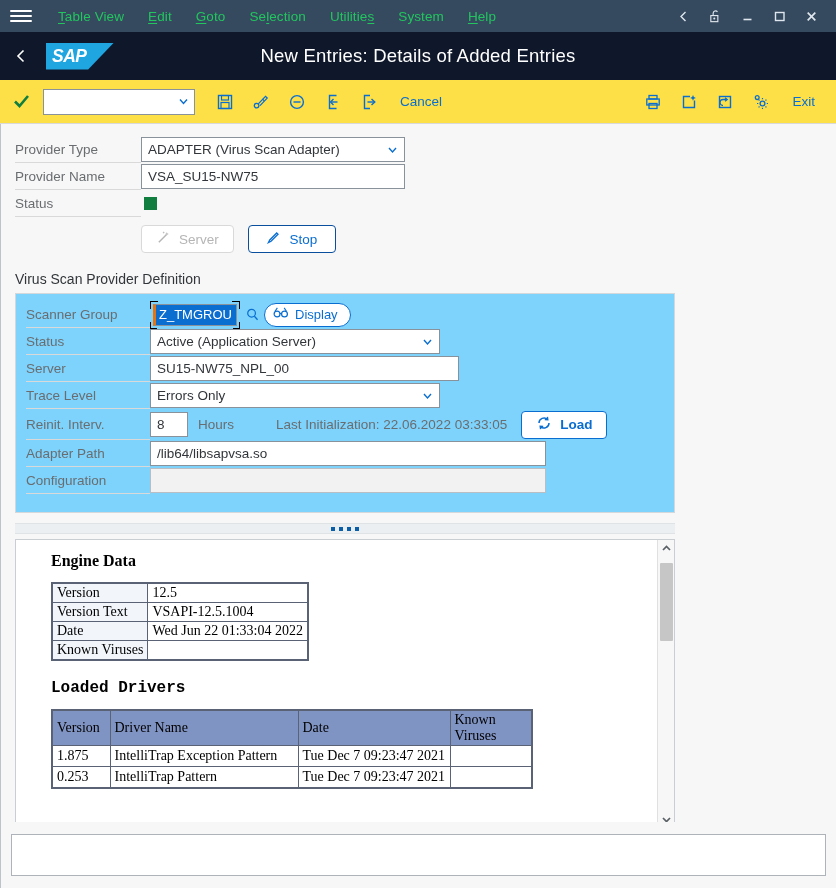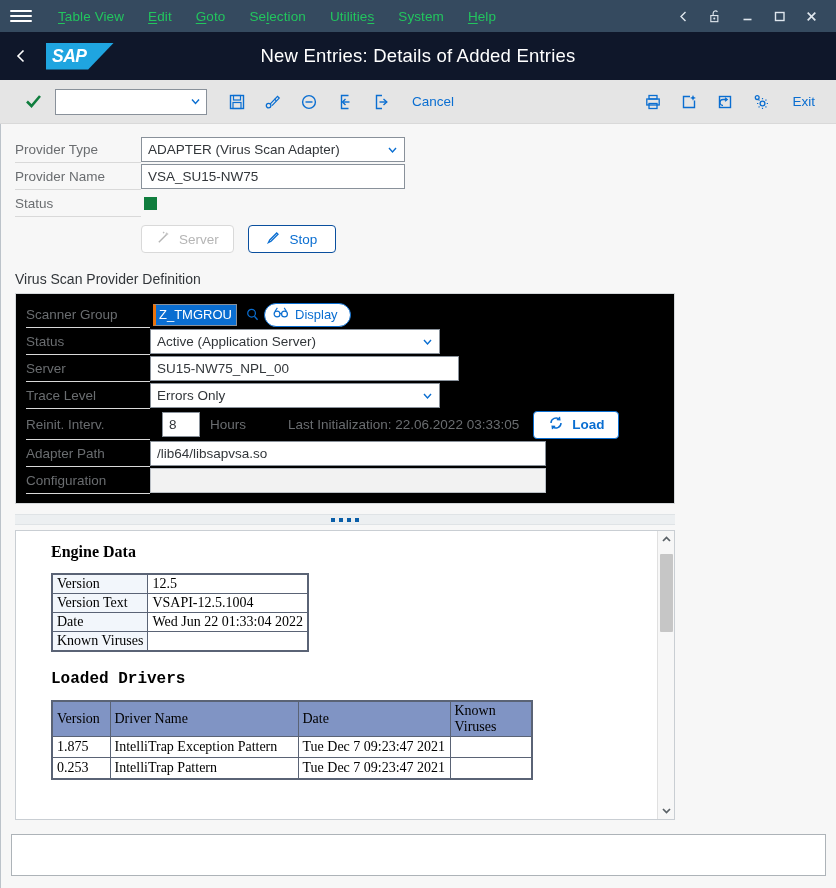--- a/index.html
+++ b/index.html
@@ -54,22 +54,22 @@
     font-size: 17.5px; font-weight: bold; font-style: italic; color: #ffffff;
     letter-spacing: -0.5px;
   }
   .shell-title {
     position: absolute; left: 0; right: 0; text-align: center;
     font-size: 18.5px; color: #ffffff; pointer-events: none; letter-spacing: .2px;
   }
 
   
   .toolbar {
-    height: 44px; background: #e5e5e5; border-bottom: 1px solid #d9d9d9;
-    display: flex; align-items: center; flex: 0 0 44px; padding: 0 12px 0 24px;
+    height: 44px; background: #fde047; border-bottom: 1px solid #d9d9d9;
+    display: flex; align-items: center; flex: 0 0 44px; padding: 0 12px 0 12px;
   }
   .tb-check { color: #107e3e; margin-right: 12px; display: flex; cursor: pointer; }
   .cmd-field {
     width: 152px; height: 26px; border: 1px solid #89919a; background: #fff;
     display: flex; align-items: center; padding: 0 4px 0 6px; margin-right: 12px;
   }
   .cmd-field input {
     border: none; outline: none; flex: 1; font-size: 13px; width: 100%;
     font-family: "Liberation Sans", sans-serif; background: transparent; color: #32363a;
   }
@@ -118,22 +118,22 @@
     height: 28px; min-width: 88px; border: 1px solid #0a6ed1; background: #fff;
     color: #0a6ed1; font-size: 13.5px; border-radius: 4px; cursor: pointer;
     display: inline-flex; align-items: center; justify-content: center; gap: 8px;
     padding: 0 14px; font-family: "Liberation Sans", sans-serif;
   }
   .sapbtn.disabled { border-color: #d9d9d9; color: #b5b5b5; background: #fff; cursor: default; }
 
   
   .grp-title { font-size: 14px; color: #32363a; padding: 18px 0 6px 14px; }
   .grpbox {
-    margin-left: 14px; width: 660px; border: 1px solid #d5d8da; background: #000000;
-    padding: 7px 10px 9px 10px;
+    margin-left: 14px; width: 660px; border: 1px solid #d5d8da; background: #7dd3fc;
+    padding: 7px 10px 18px 10px;
   }
   .grow { display: flex; align-items: center; height: 27px; }
   .glabel {
     width: 124px; font-size: 13.5px; color: #6a6d70;
     border-bottom: 1px solid #d9d9d9; height: 27px; line-height: 27px;
   }
   .gctl { display: flex; align-items: center; gap: 0; }
 
   
   .focus-wrap { position: relative; display: inline-flex; align-items: center; padding: 3px; }
@@ -488,21 +488,21 @@
             <input class="inp" style="width: 290px; padding-right: 24px;" readonly="" value="Errors Only">
             <span class="chev">
               <svg width="13" height="13" viewBox="0 0 13 13">
                   <polyline points="3,4.5 6.5,8.5 10,4.5" fill="none" stroke="currentColor" stroke-width="1.4"></polyline>
                 </svg>
             </span>
           </div>
         </div>
       </div>
 
-      <div class="grow" style="height:31px;gap:12px;">
+      <div class="grow" style="height:31px;">
         <div class="glabel" style="height:31px;line-height:31px;">Reinit. Interv.</div>
         <div class="gctl">
           <input class="inp" style="width: 38px;" value="8">
           <span class="hours-lbl">Hours</span>
           <span class="lastinit">Last Initialization: 22.06.2022 03:33:05</span>
           <button class="load-btn">
             <span>
               <svg width="16" height="16" viewBox="0 0 16 16">
                 <path d="M13 8 a5 5 0 0 1 -8.6 3.5" fill="none" stroke="currentColor" stroke-width="1.5"></path>
                 <path d="M3 8 a5 5 0 0 1 8.6 -3.5" fill="none" stroke="currentColor" stroke-width="1.5"></path>

